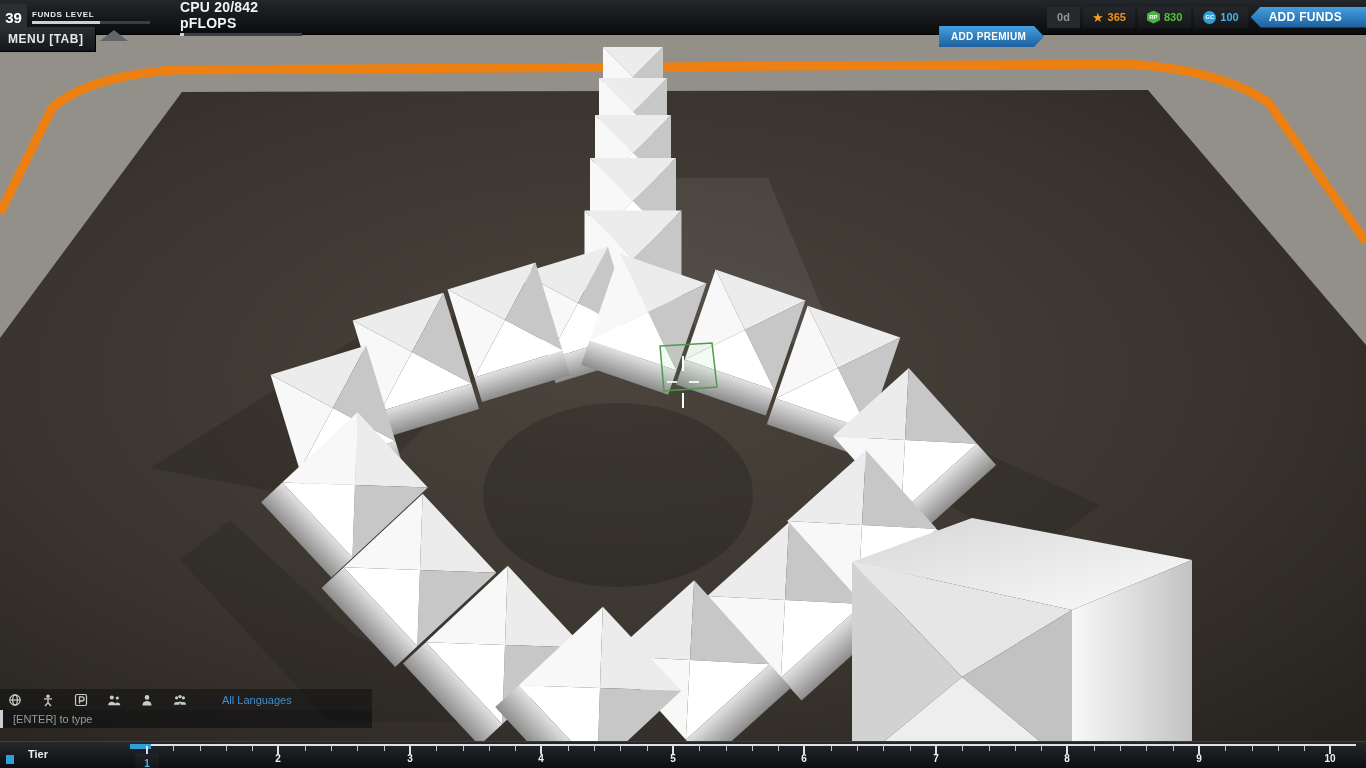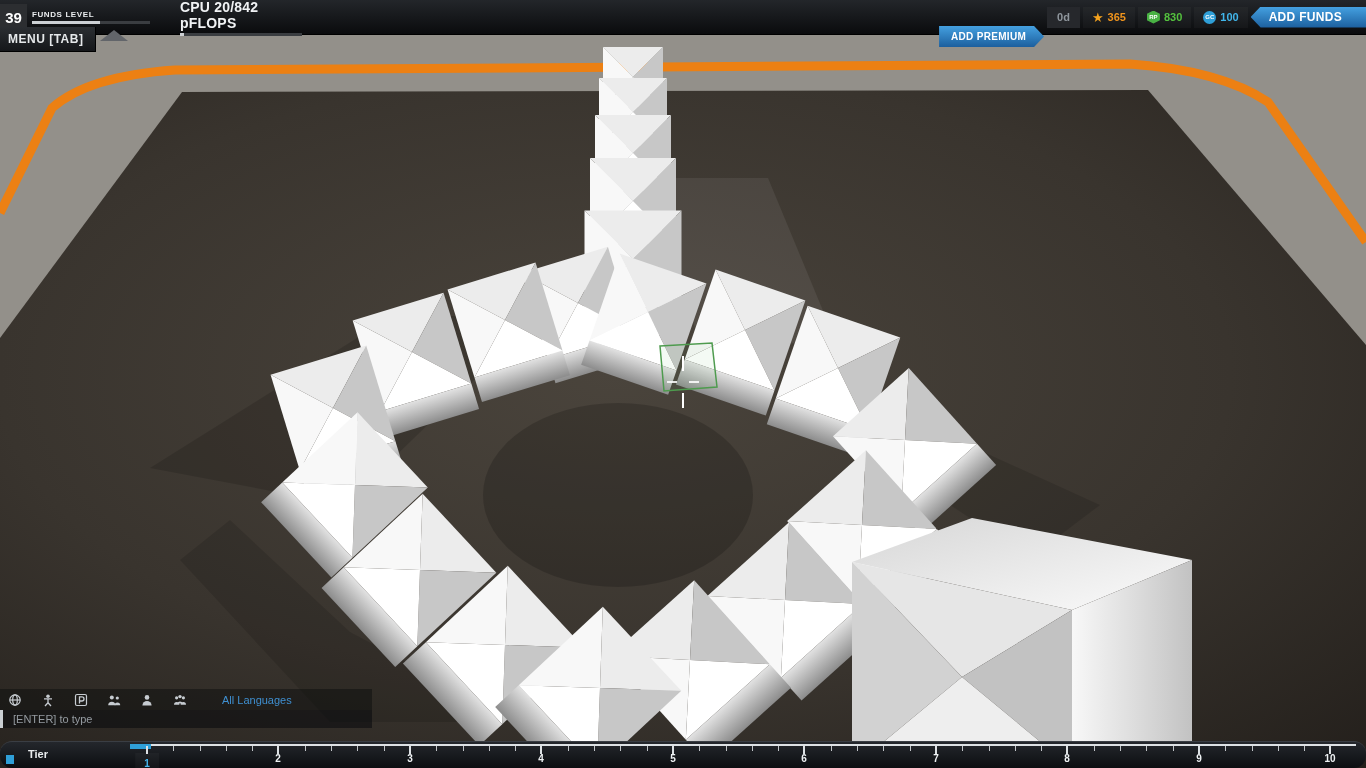--- a/index.html
+++ b/index.html
@@ -58,21 +58,21 @@
   .langrow { position:absolute; left:0; top:689px; width:372px; height:21px; z-index:10;
     background:rgba(8,10,12,.45); display:flex; align-items:center; padding-left:8px; gap:19px; }
   .cicon { width:14px; height:14px; display:block; cursor:pointer; }
   .langlabel { margin-left:16px; color:#3f8fd0; font-size:11px; }
   .enterrow { position:absolute; left:0; top:710px; width:372px; height:18px; z-index:10;
     background:rgba(8,10,12,.55); color:#959ba1; font-size:11px; line-height:18px;
     padding-left:10px; border-left:3px solid #c9ced2; }
 
   
   .tierbar { position:absolute; left:0; bottom:0; width:1366px; height:27px; z-index:10;
-    background:linear-gradient(#24272c,#0c0e11); border-top:1px solid #3a3e44;border-radius:12px; }
+    background:linear-gradient(#24272c,#0c0e11); border-top:1px solid #3a3e44; }
   .tierlabel { position:absolute; left:28px; top:6px; color:#eaedef; font-size:11px; font-weight:bold; }
   .tierstart { position:absolute; left:6px; bottom:4px; width:8px; height:9px; background:#2f9fd8; }
   .ruler { position:absolute; left:130px; top:2px; width:1226px; height:23px; cursor:pointer; }
   .baseline { position:absolute; left:0; top:0; width:100%; height:2px; background:#dde1e4; }
   .minors { position:absolute; left:17px; top:2px; width:1184px; height:5px;
     background:repeating-linear-gradient(90deg, rgba(221,225,228,.85) 0 1px, transparent 1px 26.3px); }
   .maj { position:absolute; top:2px; width:2px; height:8px; background:#dde1e4; transform:translateX(-50%); }
   .tnum { position:absolute; top:9px; font-size:10px; font-weight:bold; color:#eef1f3; transform:translateX(-50%); }
   .tnum.cur { color:#46b7ef; }
   .bluecap { position:absolute; left:0; top:0; width:21px; height:5px; background:#2f9fd8; }

